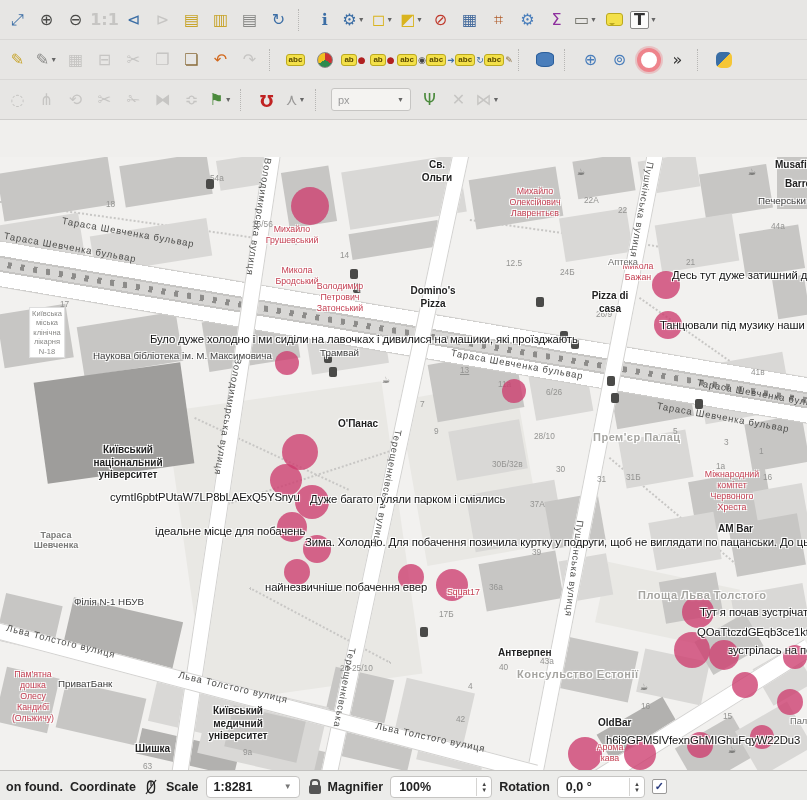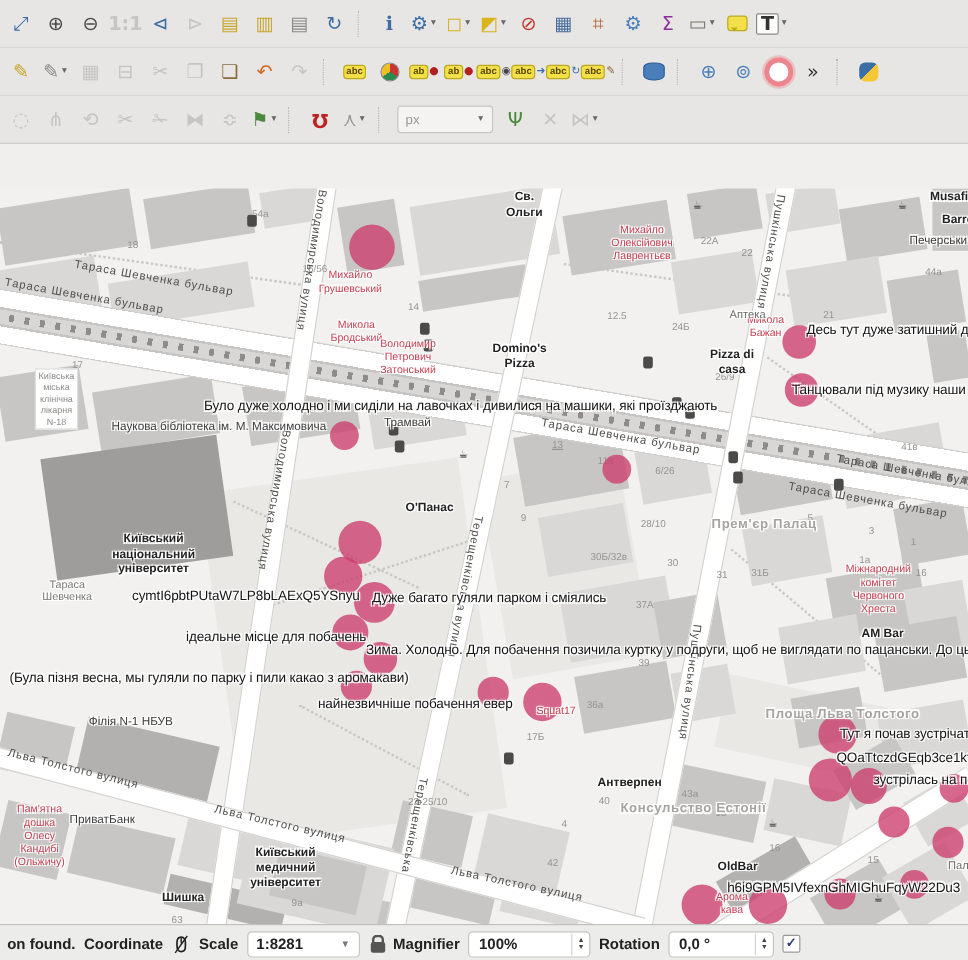--- a/index.html
+++ b/index.html
@@ -57,21 +57,21 @@
   .halo{text-shadow:-1px -1px 0 rgba(255,255,255,.95),1px -1px 0 rgba(255,255,255,.95),
     -1px 1px 0 rgba(255,255,255,.95),1px 1px 0 rgba(255,255,255,.95),0 0 3px #fff;}
   .ann{font-size:11.3px;color:#151515;letter-spacing:-0.1px;white-space:nowrap;}
   .red{font-size:8.8px;color:#c54053;text-align:center;line-height:1.25;}
   .poi{font-size:9.8px;color:#3d3d3d;white-space:nowrap;}
   .poib{font-size:10px;color:#222;font-weight:bold;text-align:center;line-height:1.25;white-space:pre-line;}
   .gray{font-size:9.3px;color:#6e6e6c;white-space:nowrap;}
   .place{font-size:11px;color:#a5a4a0;font-weight:bold;letter-spacing:.5px;white-space:nowrap;}
   .tiny{font-size:7.5px;color:#8a8a88;background:#fff;border:1px solid #ddd;padding:1px 2px;
     text-align:center;line-height:1.25;z-index:8;}
-  .parkname{font-size:9px;color:#7a7a78;font-weight:normal;text-align:center;}
+  .parkname{font-size:9px;color:#7a7a78;font-weight:bold;text-align:center;margin-top:48px;}
   .street{font-size:9.5px;color:#4f4f4d;letter-spacing:.8px;white-space:nowrap;z-index:25;}
   .hn{position:absolute;font-size:8.3px;color:#949492;z-index:6;white-space:nowrap;}
 
   
   #statusbar{display:flex;align-items:center;height:31px;background:#ececea;border-top:1px solid #c2c1bf;
     padding:0 6px;gap:7px;font-size:12.5px;font-weight:bold;color:#222;overflow:hidden;}
   .sinput{background:#fff;border:1px solid #c6c5c3;border-radius:4px;height:20px;line-height:20px;
     padding:0 10px;min-width:128px;text-align:center;}
   .scombo{display:flex;align-items:center;background:#fff;border:1px solid #c6c5c3;border-radius:4px;
     height:20px;padding:0 7px;min-width:78px;justify-content:space-between;}
@@ -414,26 +414,25 @@
       <div class="pmark" style="left: 682px; top: 439px; width: 32px; height: 32px; background: rgb(205, 60, 110); opacity: 0.78;"></div>
       <div class="pmark" style="left: 674px; top: 475px; width: 36px; height: 36px; background: rgb(205, 60, 110); opacity: 0.78;"></div>
       <div class="pmark" style="left: 709px; top: 483px; width: 30px; height: 30px; background: rgb(205, 60, 110); opacity: 0.78;"></div>
       <div class="pmark" style="left: 732px; top: 515px; width: 26px; height: 26px; background: rgb(205, 60, 110); opacity: 0.78;"></div>
       <div class="pmark" style="left: 783px; top: 488px; width: 24px; height: 24px; background: rgb(205, 60, 110); opacity: 0.78;"></div>
       <div class="pmark" style="left: 568px; top: 580px; width: 34px; height: 34px; background: rgb(205, 60, 110); opacity: 0.78;"></div>
       <div class="pmark" style="left: 624px; top: 581px; width: 32px; height: 32px; background: rgb(205, 60, 110); opacity: 0.78;"></div>
       <div class="pmark" style="left: 687px; top: 575px; width: 26px; height: 26px; background: rgb(205, 60, 110); opacity: 0.78;"></div>
       <div class="pmark" style="left: 777px; top: 532px; width: 26px; height: 26px; background: rgb(205, 60, 110); opacity: 0.78;"></div>
       <div class="pmark" style="left: 750px; top: 568px; width: 24px; height: 24px; background: rgb(205, 60, 110); opacity: 0.78;"></div>
-      <div class="lbl ann halo" style="left: 150px; top: 176px; margin-left: 20px;">Було дуже холодно і ми сиділи на лавочках і дивилися на машики, які проїзджають</div>
+      <div class="lbl ann halo" style="left: 150px; top: 176px;">Було дуже холодно і ми сиділи на лавочках і дивилися на машики, які проїзджають</div>
       <div class="lbl ann halo" style="left: 110px; top: 334px;">cymtI6pbtPUtaW7LP8bLAExQ5YSnyu</div>
       <div class="lbl ann halo" style="left: 155px; top: 368px;">ідеальне місце для побачень</div>
       <div class="lbl ann halo" style="left: 310px; top: 336px;">Дуже багато гуляли парком і сміялись</div>
       <div class="lbl ann halo" style="left: 305px; top: 379px;">Зима. Холодно. Для побачення позичила куртку у подруги, щоб не виглядати по пацанськи. До цьо</div>
-      <div class="lbl ann halo" style="left: 8px; top: 402px;">(Була пізня весна, мы гуляли по парку і пили какао з аромакави)</div>
       <div class="lbl ann halo" style="left: 265px; top: 424px;">найнезвичніше побачення евер</div>
       <div class="lbl ann halo" style="left: 672px; top: 112px;">Десь тут дуже затишний ді</div>
       <div class="lbl ann halo" style="left: 660px; top: 162px;">Танцювали під музику наши</div>
       <div class="lbl ann halo" style="left: 700px; top: 449px;">Тут я почав зустрічат</div>
       <div class="lbl ann halo" style="left: 697px; top: 469px;">QOaTtczdGEqb3ce1ktP</div>
       <div class="lbl ann halo" style="left: 728px; top: 487px;">зустрілась на по</div>
       <div class="lbl ann halo" style="left: 606px; top: 577px;">h6i9GPM5IVfexnGhMIGhuFqyW22Du3</div>
       <div class="lbl red halo" style="left: 292px; top: 67px; transform: translateX(-50%);">Михайло
 Грушевський</div>
       <div class="lbl red halo" style="left: 297px; top: 108px; transform: translateX(-50%);">Микола
@@ -533,21 +532,21 @@
       <div class="hn" style="left: 751px; top: 210px;">41в</div>
       <div class="hn" style="left: 673px; top: 269px;">5</div>
       <div class="hn" style="left: 724px; top: 280px;">3</div>
       <div class="hn" style="left: 759px; top: 289px;">1</div>
       <div class="hn" style="left: 716px; top: 304px;">1а</div>
       <div class="hn" style="left: 763px; top: 315px;">16</div>
       <div class="hn" style="left: 439px; top: 452px;">17Б</div>
       <div class="hn" style="left: 489px; top: 425px;">36а</div>
       <div class="hn" style="left: 340px; top: 506px;">23-25/10</div>
       <div class="hn" style="left: 499px; top: 505px;">40</div>
-      <div class="hn" style="left: 568px; top: 499px;">43а</div>
+      <div class="hn" style="left: 540px; top: 499px;">43а</div>
       <div class="hn" style="left: 596px; top: 515px;">18</div>
       <div class="hn" style="left: 468px; top: 524px;">4</div>
       <div class="hn" style="left: 456px; top: 557px;">42</div>
       <div class="hn" style="left: 641px; top: 544px;">16</div>
       <div class="hn" style="left: 723px; top: 554px;">15</div>
       <div class="hn" style="left: 143px; top: 604px;">63</div>
       <div class="hn" style="left: 243px; top: 590px;">9а</div>
       <div class="hn" style="left: 530px; top: 342px;">37А</div>
       <div class="hn" style="left: 532px; top: 390px;">39</div>
     </div>

